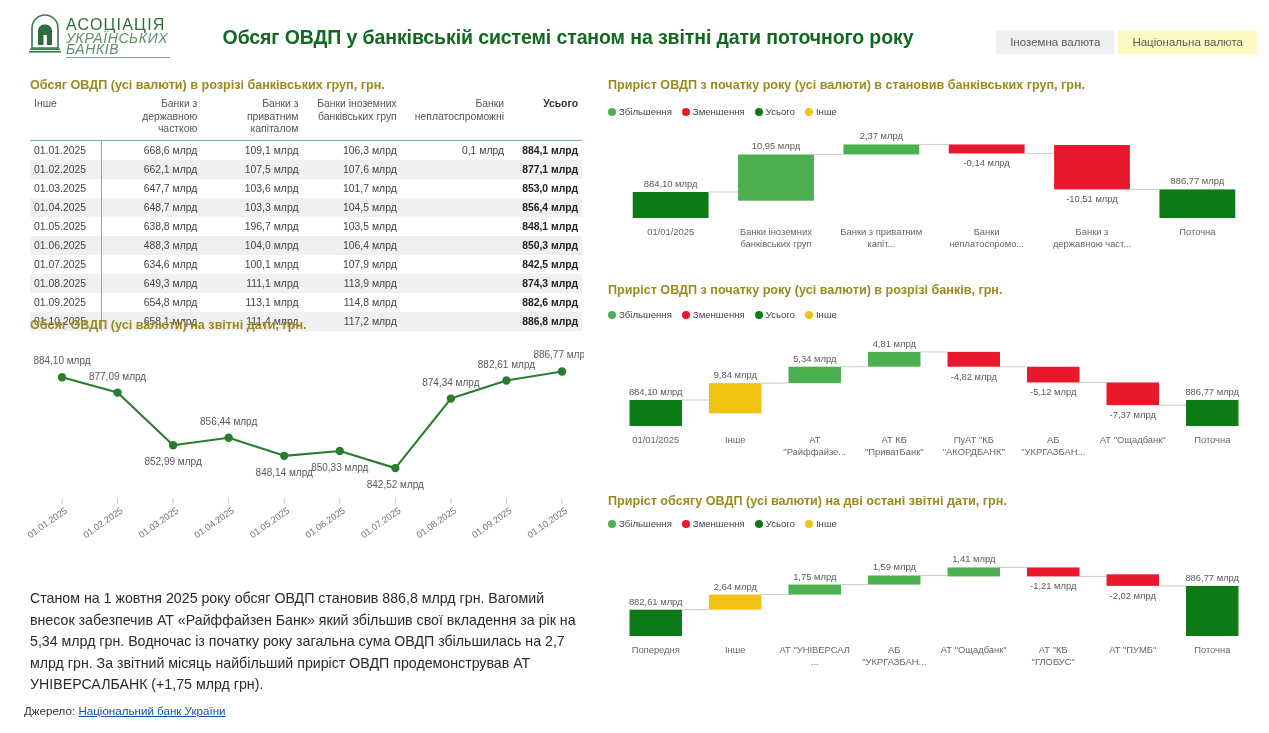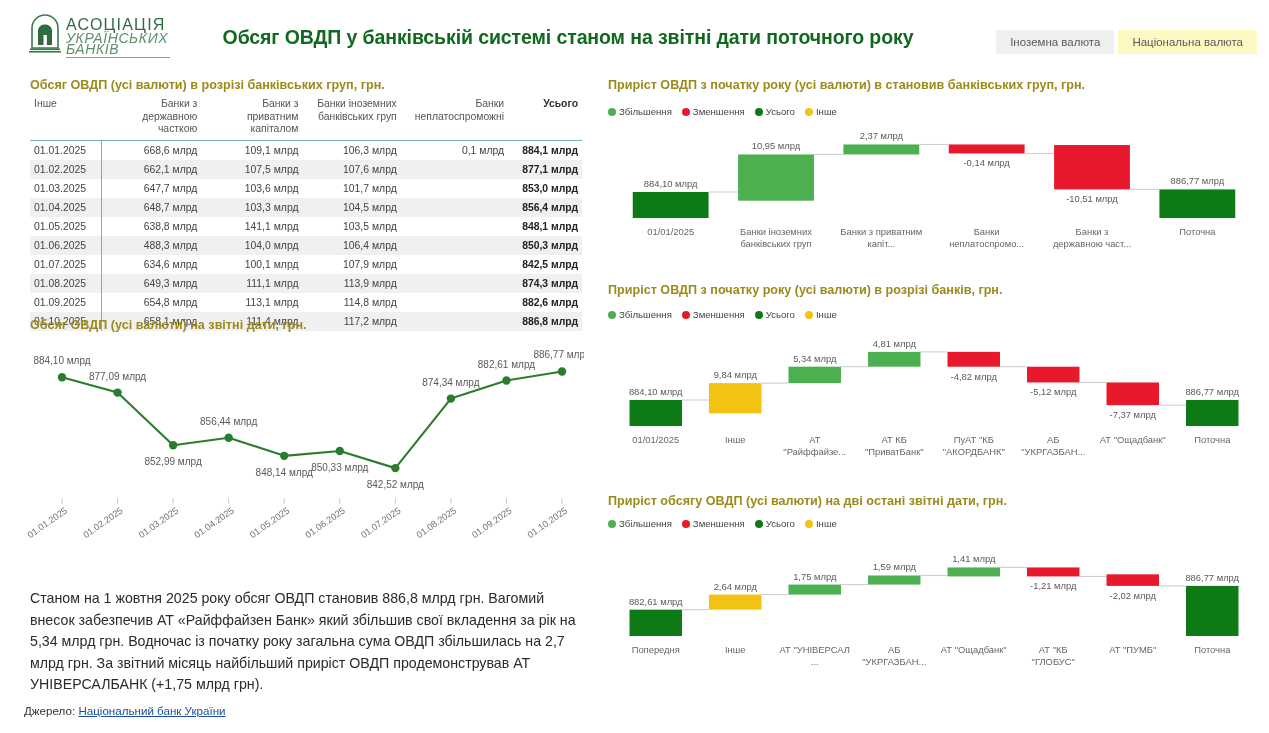--- a/index.html
+++ b/index.html
@@ -153,21 +153,21 @@
             <td class="date">01.04.2025</td>
             <td class="num">648,7 млрд</td>
             <td class="num">103,3 млрд</td>
             <td class="num">104,5 млрд</td>
             <td class="num"></td>
             <td class="tot">856,4 млрд</td>
           </tr>
           <tr>
             <td class="date">01.05.2025</td>
             <td class="num">638,8 млрд</td>
-            <td class="num">141,1 млрд</td>
+            <td class="num">196,7 млрд</td>
             <td class="num">103,5 млрд</td>
             <td class="num"></td>
             <td class="tot">848,1 млрд</td>
           </tr>
           <tr class="alt">
             <td class="date">01.06.2025</td>
             <td class="num">488,3 млрд</td>
             <td class="num">104,0 млрд</td>
             <td class="num">106,4 млрд</td>
             <td class="num"></td>

